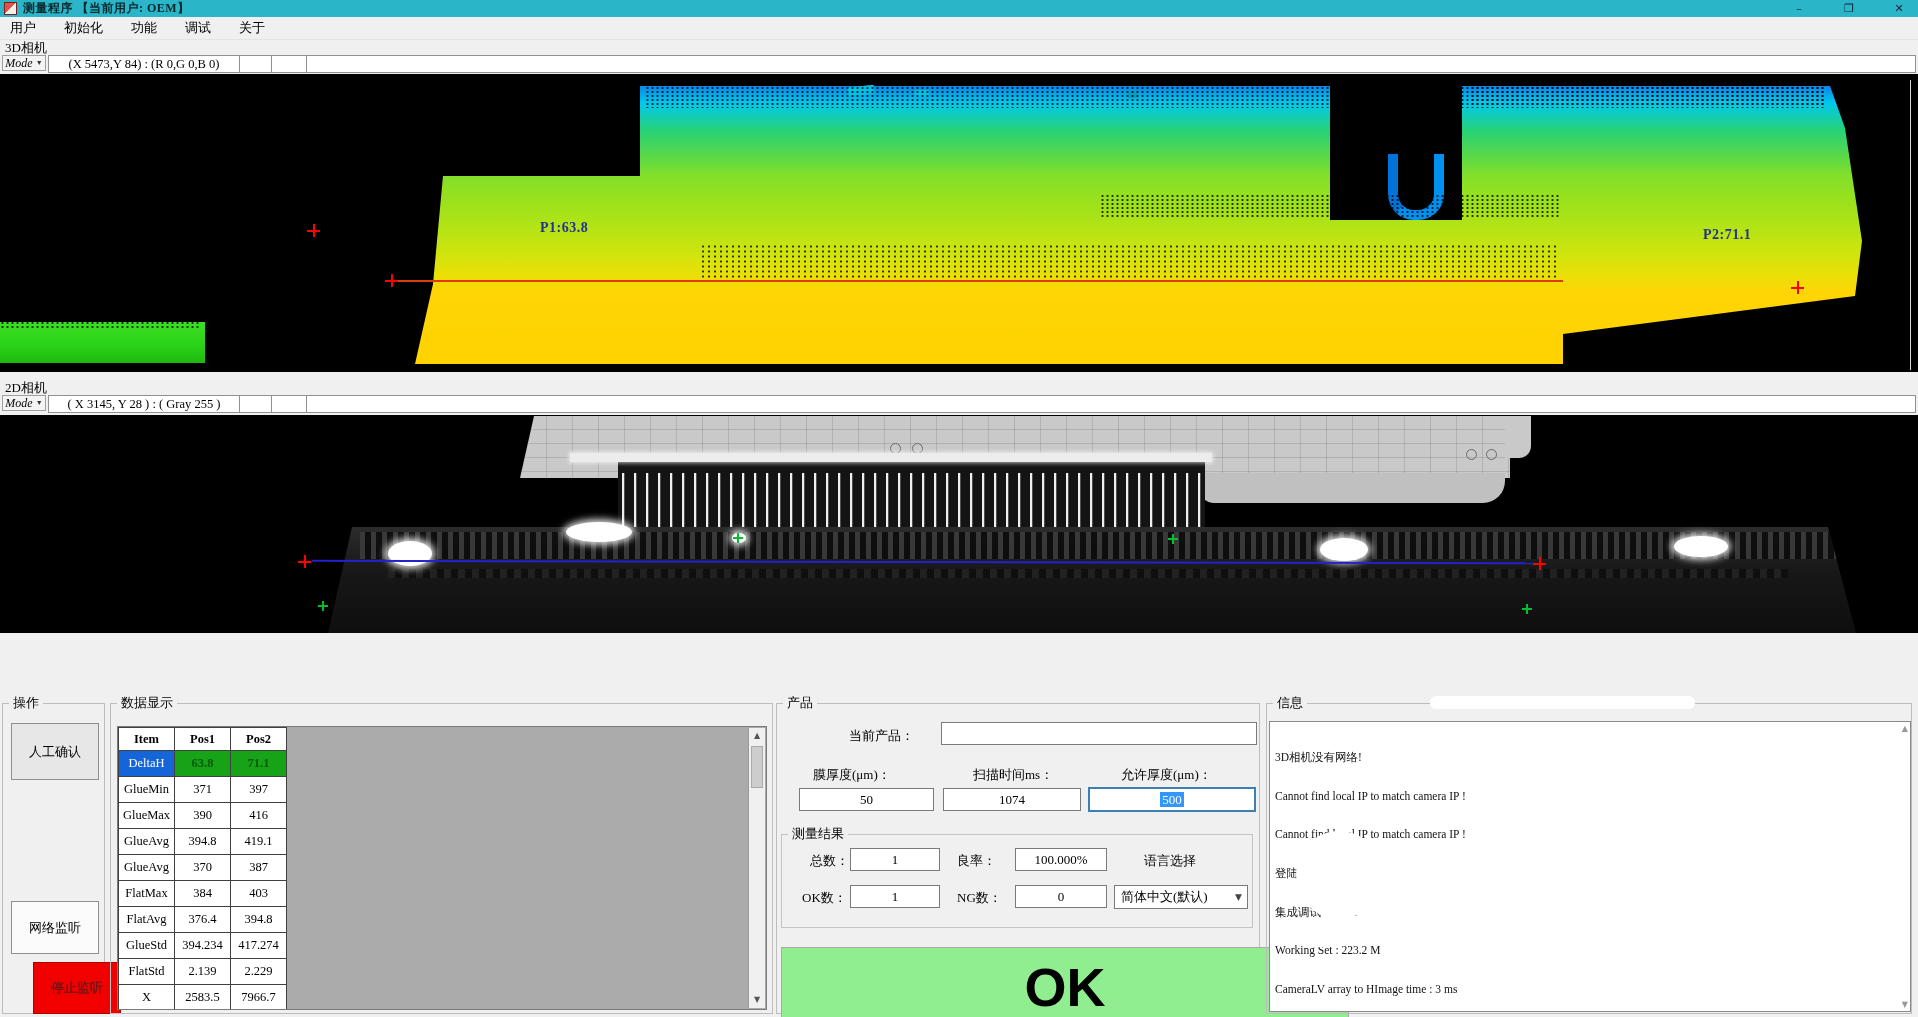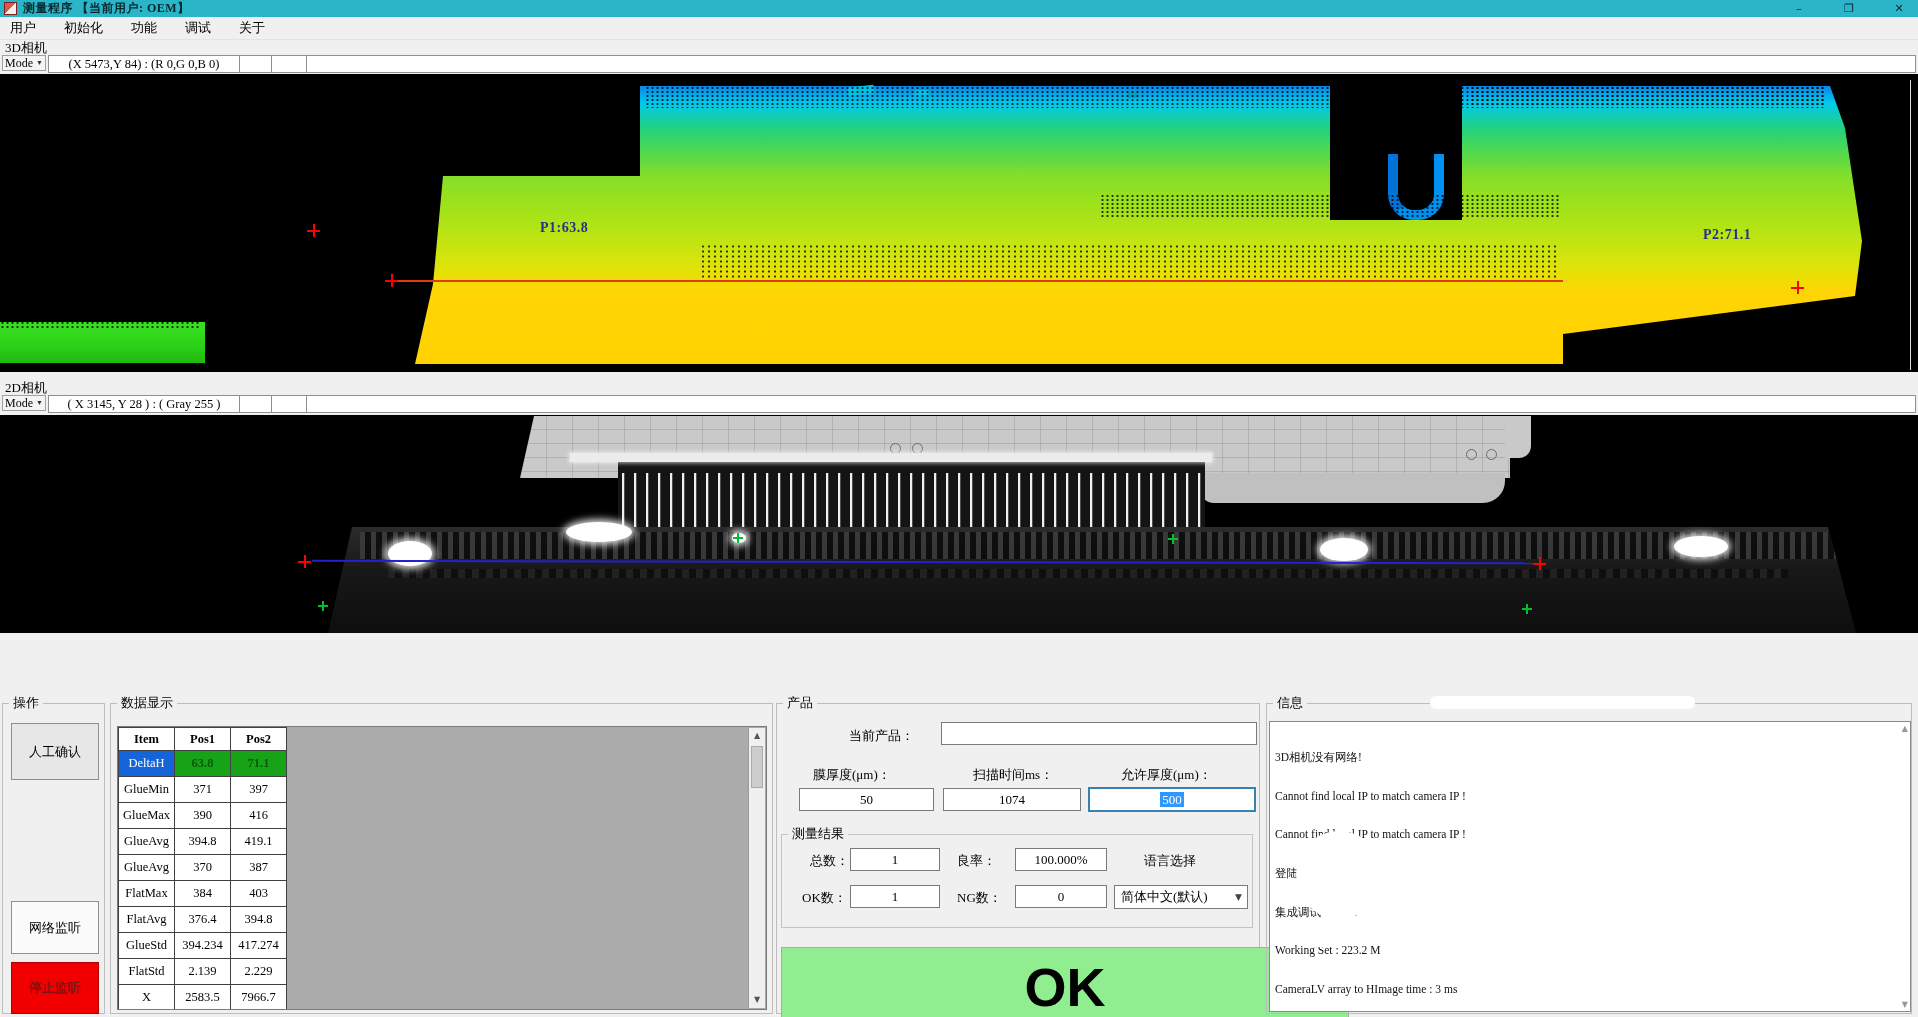--- a/index.html
+++ b/index.html
@@ -14,21 +14,21 @@
   .winbtn{position:absolute;top:1px;width:26px;height:15px;text-align:center;font-size:11px;line-height:15px;color:#123;font-family:"DejaVu Sans",sans-serif;cursor:pointer;}
 
   
   .menubar{left:0;top:17px;width:1918px;height:22px;background:#f0f0f0;display:flex;align-items:center;border-bottom:1px solid #e3e3e3;}
   .menu-item{padding:2px 10px;margin-right:8px;font-size:13px;cursor:default;}
 
   .cam-label{left:5px;height:15px;font-size:13px;}
 
   
   .modebar{left:0;width:1918px;height:19px;}
-  .mode-btn{position:absolute;left:2px;top:0;width:44px;height:16px;background:#f4f4f4;border:1px solid #a0a0a0;font-size:12px;display:flex;align-items:center;justify-content:center;gap:3px;box-sizing:border-box;}
+  .mode-btn{position:absolute;left:2px;top:0;width:44px;height:16px;background:#f4f4f4;border:1px solid #a0a0a0;font-size:12px;display:flex;align-items:center;justify-content:center;gap:3px;box-sizing:border-box;font-style:italic;}
   .mode-arrow{font-size:7px;color:#333;}
   .mode-cell{position:absolute;top:0;height:18px;background:#fff;border:1px solid #909090;box-sizing:border-box;font-size:12.5px;text-align:center;line-height:16px;}
 
   
   .view3d{left:0;top:74px;width:1918px;height:298px;background:#000;overflow:hidden;}
   .strip-left{position:absolute;left:0;top:248px;width:205px;height:41px;background:linear-gradient(180deg,#3ae022 0%,#2bd318 55%,#20b90f 100%);}
   .body3d{position:absolute;left:385px;top:12px;width:1477px;height:279px;
     background:linear-gradient(180deg,#0b86e8 0%,#00c8ee 6%,#27d277 16%,#5fd944 26%,#83df2a 32%,#97e11e 40%,#b7e414 52%,#d6e40c 62%,#eadf06 68%,#ffd505 74%,#ffd200 100%);
     clip-path:polygon(255px 0,1445px 0,1460px 42px,1477px 155px,1470px 210px,1178px 248px,1178px 278px,30px 278px,48px 198px,58px 90px,255px 90px);}
   .notch3d{position:absolute;left:1330px;top:12px;width:132px;height:134px;background:#000;}
@@ -191,21 +191,21 @@
     <div class="cross green" style="left:318px;top:186px;"></div>
     <div class="cross green" style="left:1522px;top:189px;"></div>
     <div class="cross green" style="left:733px;top:118px;"></div>
     <div class="cross green" style="left:1168px;top:119px;"></div>
   </div>
 
   <div class="groupbox" style="left:2px;top:703px;width:103px;height:311px;">
     <div class="gb-label">操作</div>
     <div class="btn" style="top:19px;height:57px;">人工确认</div>
     <div class="btn" style="top:197px;height:53px;background:#fbfbfb;">网络监听</div>
-    <div class="btn" style="top:258px;height:52px;background:#f20000;color:#7a1414;border-color:#b00000;font-weight:bold;">停止监听</div>
+    <div class="btn" style="top:258px;height:52px;background:#f20000;color:#7a1414;border-color:#b00000;font-weight:bold;margin-left:22px;">停止监听</div>
   </div>
 
   <div class="groupbox" style="left:110px;top:703px;width:663px;height:311px;">
     <div class="gb-label">数据显示</div>
     <div class="dg-wrap">
       <table class="dg">
         <colgroup>
             <col style="width:56px">
             <col style="width:56px">
             <col style="width:56px">

